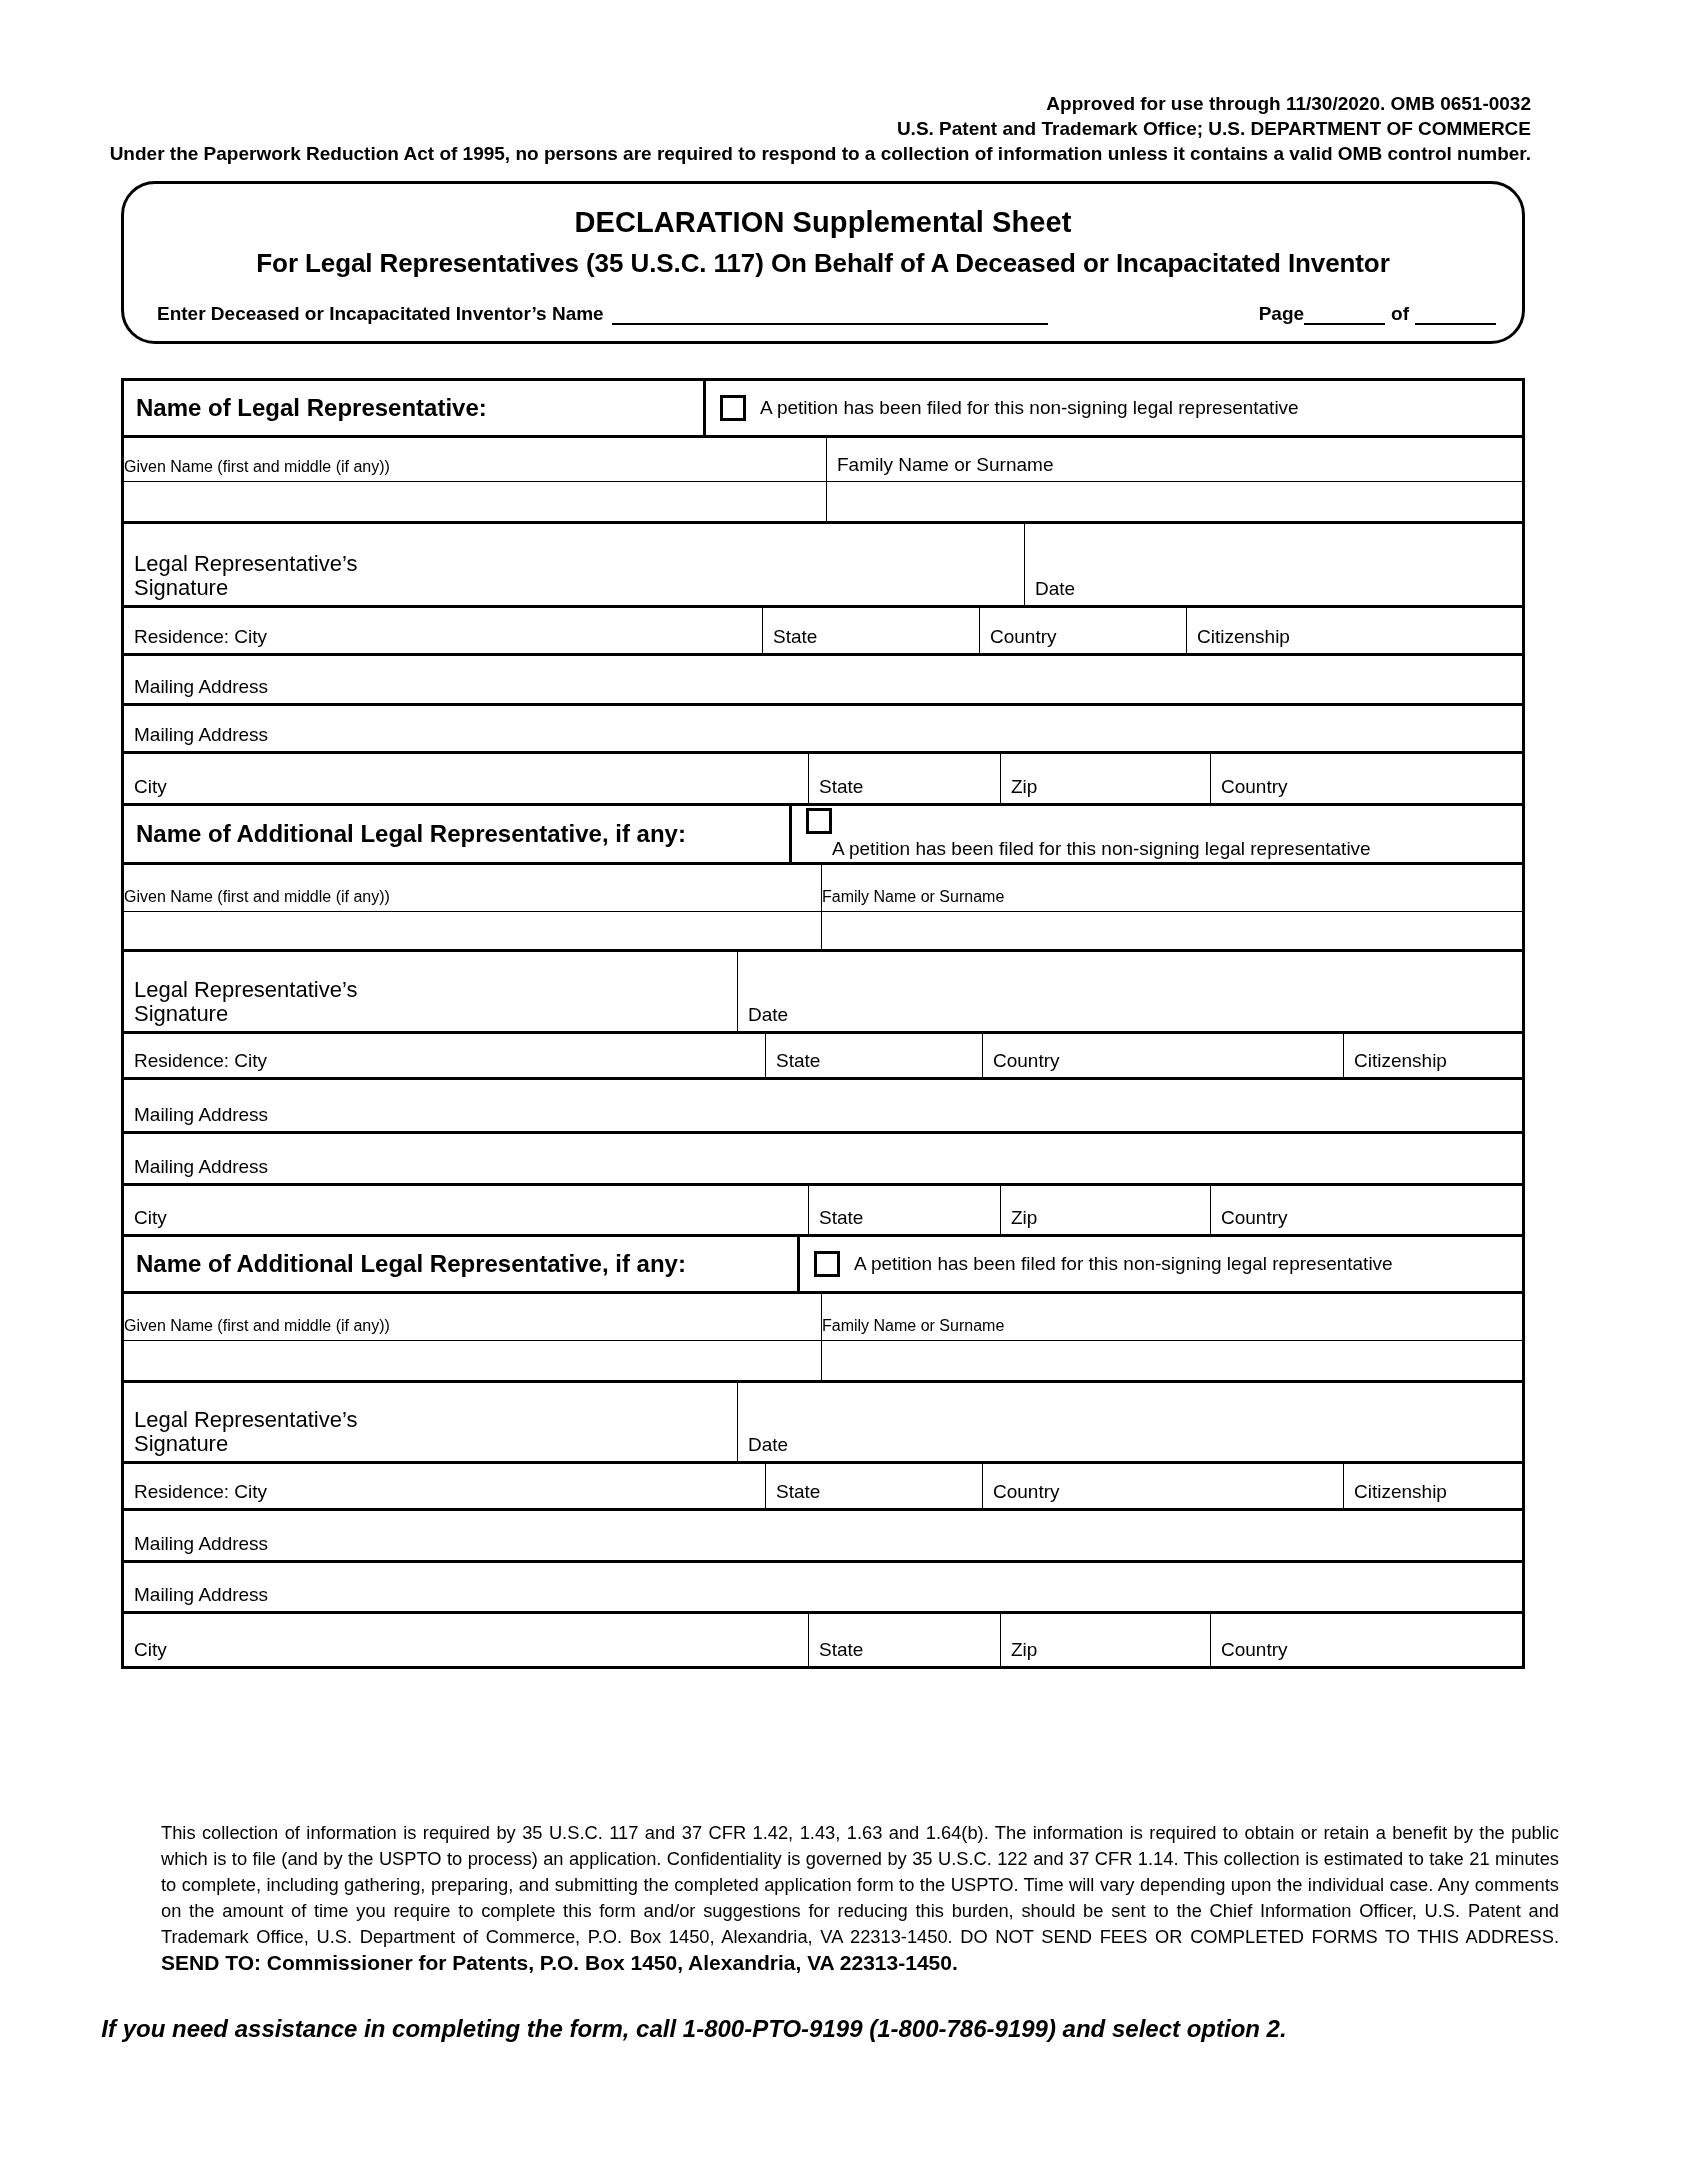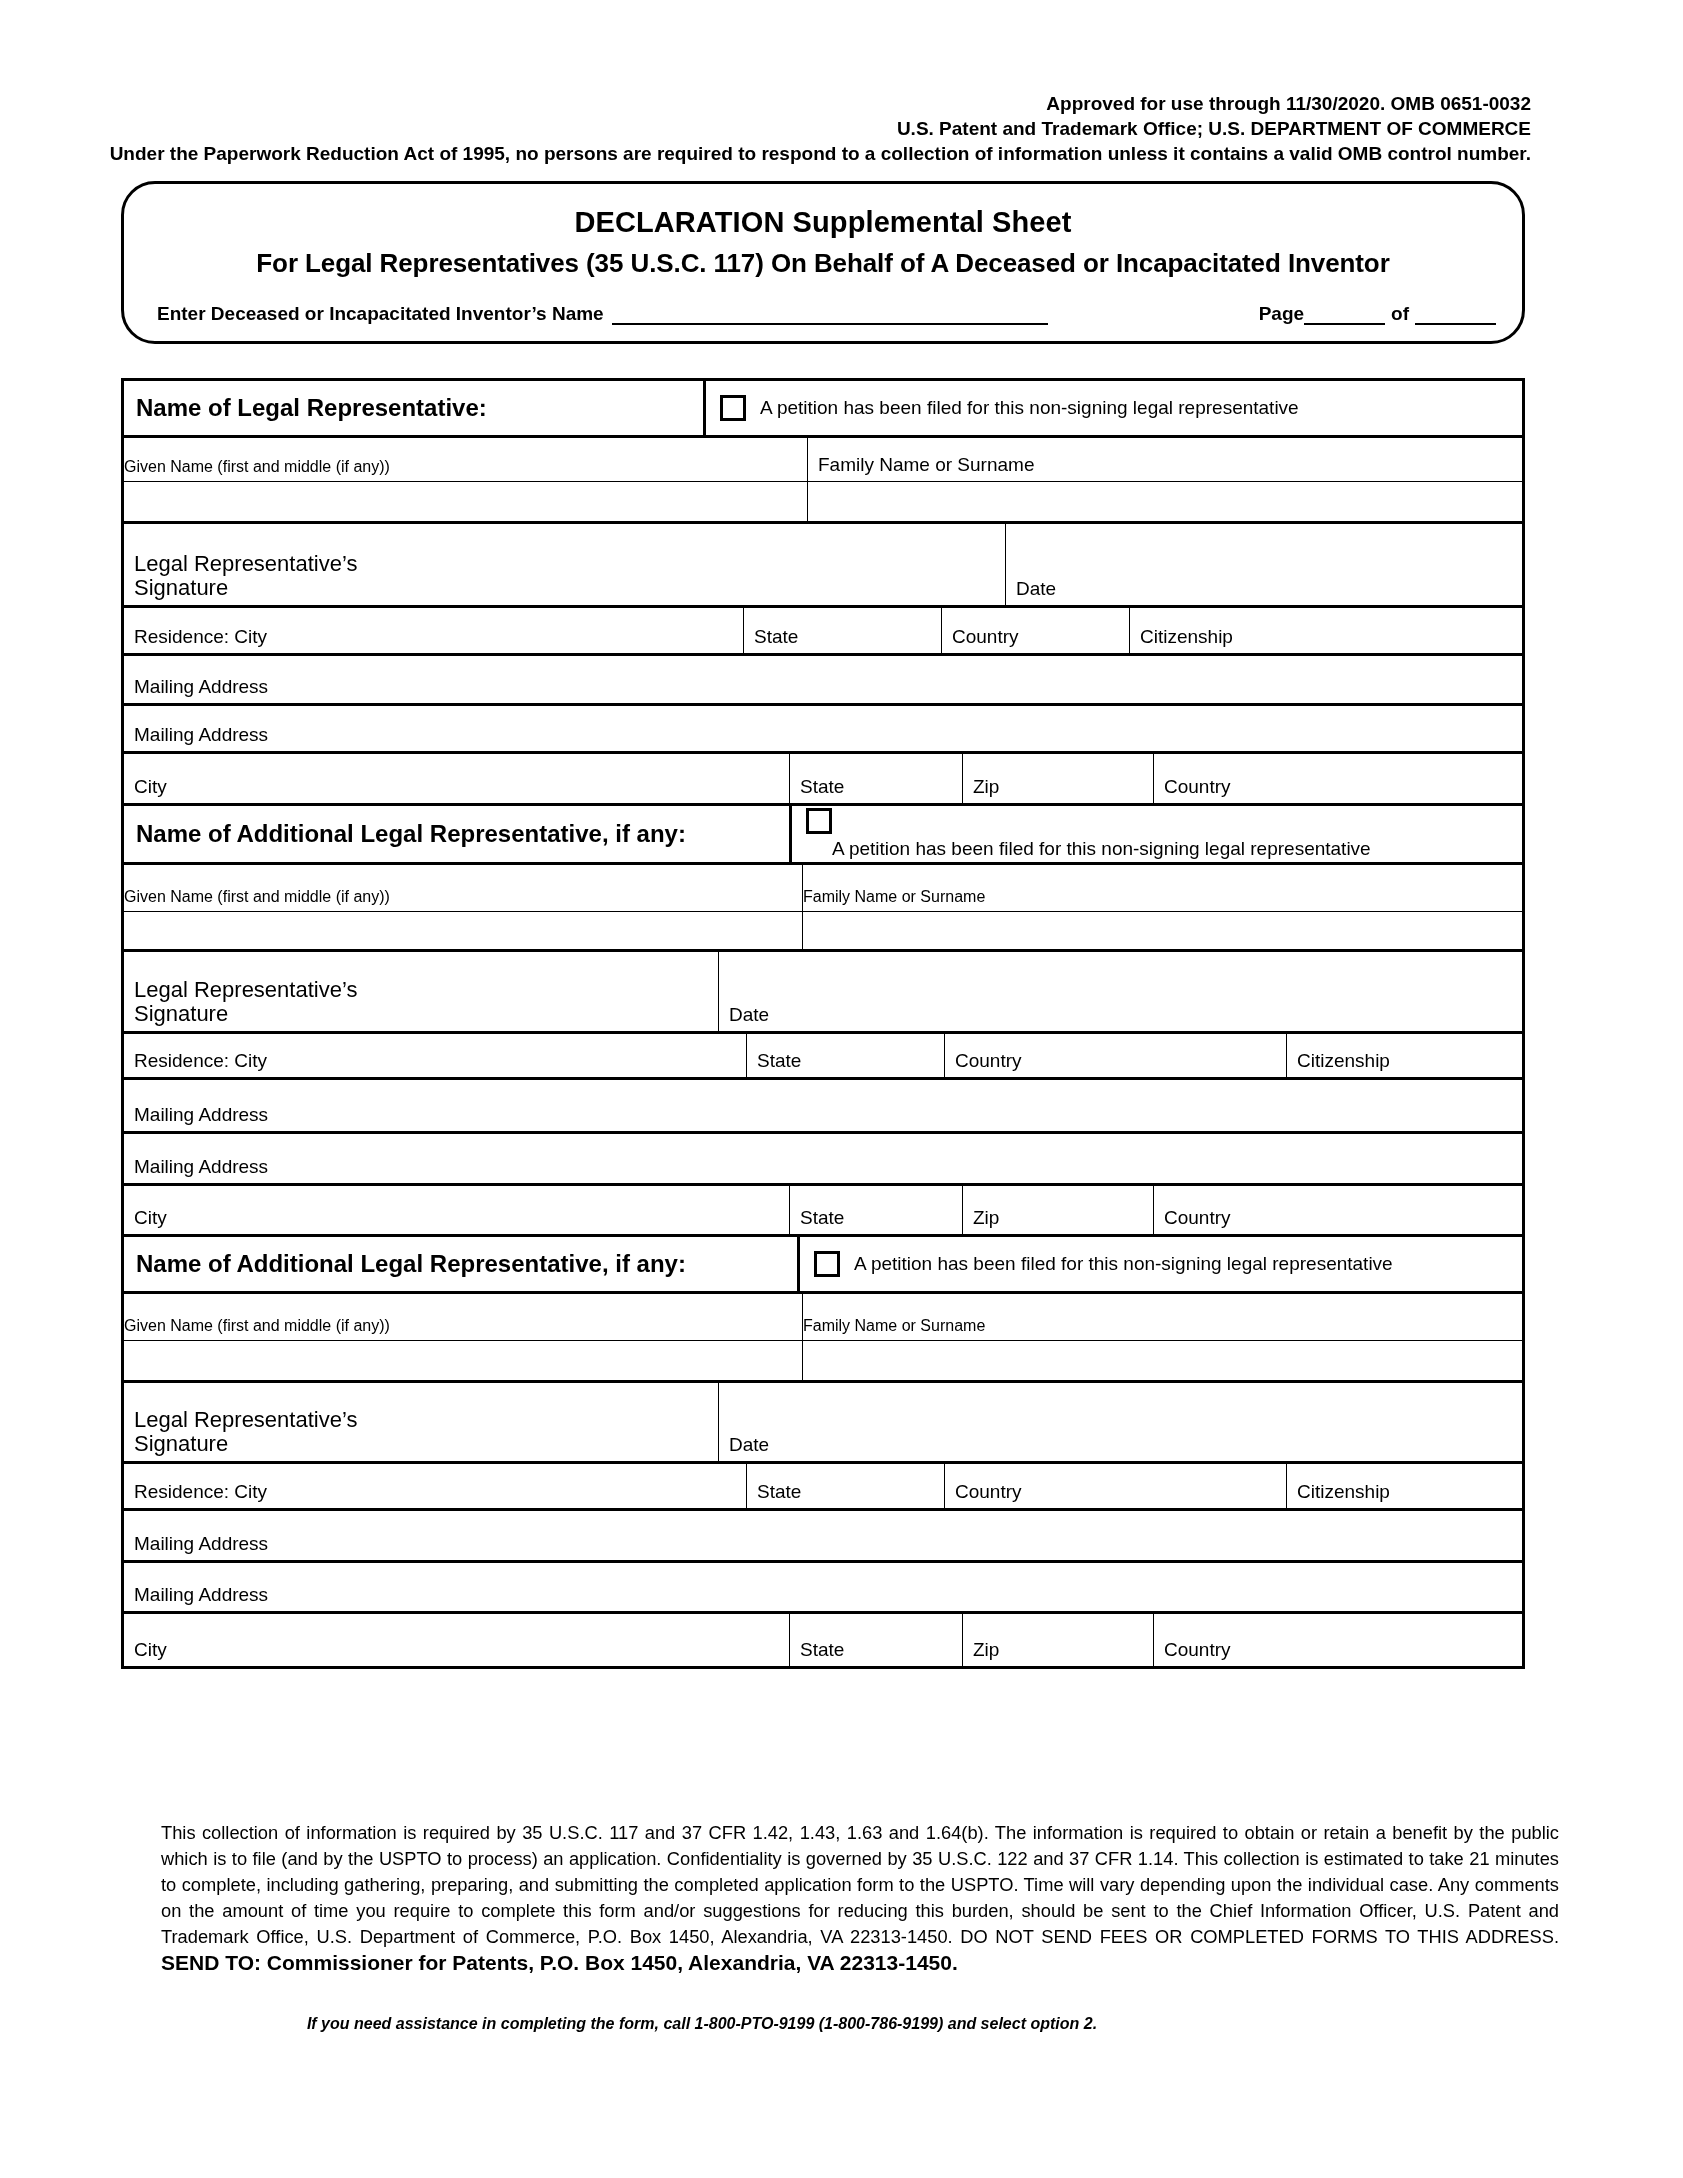--- a/index.html
+++ b/index.html
@@ -46,21 +46,21 @@
   
   .grid {
     position:absolute; left:121px; top:378px; width:1404px;
     border:3px solid #000; background:#fff;
   }
   .row { display:flex; border-bottom:3px solid #000; position:relative; }
   .row:last-child { border-bottom:none; }
   .row.thin { border-bottom:1.5px solid #000; }
   .cell { position:relative; display:flex; }
   .cell + .cell.vb { border-left:3px solid #000; }
-  .cell + .cell.vt { border-left:1.5px solid #000; }
+  .cell + .cell.vt { border-left:1.5px solid #000;margin-left:19px; }
 
   .lbl {
     position:absolute; left:10px; bottom:5px;
     font-size:19px; line-height:23px; white-space:nowrap;
   }
   .lbl2 { position:absolute; left:10px; bottom:5px; font-size:22px; line-height:24px; white-space:nowrap; }
   .lbl-ctr {
     position:absolute; left:0; right:0; bottom:5px; text-align:left;
     font-size:16px; white-space:nowrap;
   }
@@ -80,22 +80,22 @@
   .chk-wrap.stack .chk-txt { margin-left:26px; margin-top:4px; }
 
   
   .footer {
     position:absolute; left:137px; top:1820px; width:1398px;
     font-size:18.3px; line-height:26px; text-align:justify;margin-left:24px;
   }
   .footer b { font-weight:bold; }
   .footer .big { font-size:21px; font-weight:bold; }
   .assist {
-    position:absolute; left:8px; width:1388px; top:2015px;
-    text-align:center; font-size:16px; font-style:italic; font-weight:bold;
+    position:absolute; left:0; width:1388px; top:2015px;
+    text-align:center; font-size:24px; font-style:italic; font-weight:bold;
   }
 </style>
 </head>
 <body>
 
 <div class="page">
 
   <div class="meta">
     <div>Approved for use through 11/30/2020. OMB 0651-0032</div>
     <div>U.S. Patent and Trademark Office; U.S. DEPARTMENT OF COMMERCE</div>

